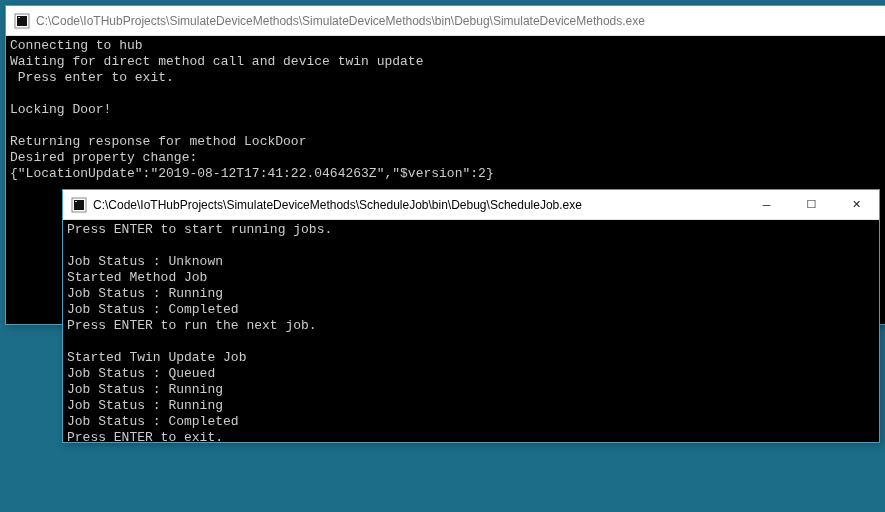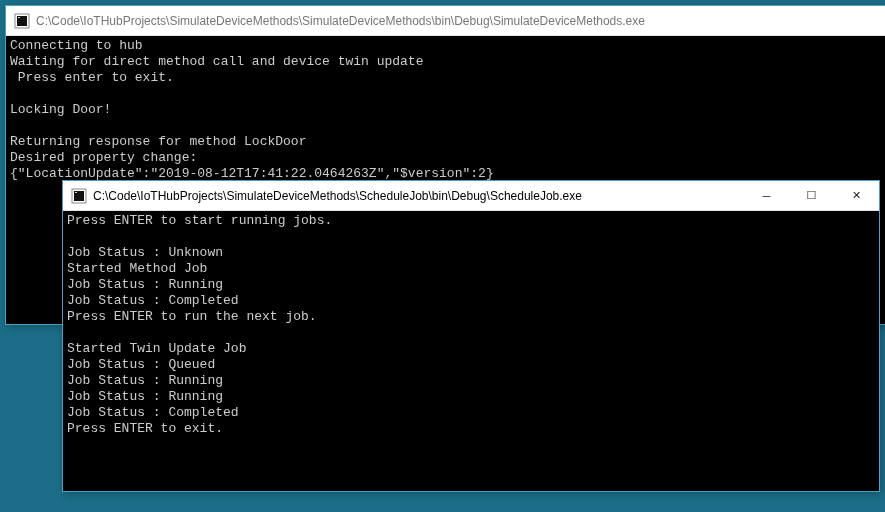--- a/index.html
+++ b/index.html
@@ -60,21 +60,21 @@
       font-size: 13px;
       line-height: 16px;
       padding: 2px 4px;
       white-space: pre;
       overflow: hidden;
       position: absolute;
       top: 30px; left: 0; right: 0; bottom: 0;
     }
     .window.inactive .titlebar .title { color: #777; }
     .win-back { top: 5px; left: 5px; width: 1078px; height: 320px; }
-    .win-front { top: 180px; left: 62px; width: 818px; height: 312px; }
+    .win-front { top: 189px; left: 62px; width: 818px; height: 254px; }
     .win-back .console-body { right: 16px; }
   </style>
 </head>
 <body>
 
 <div class="window win-back inactive">
   <div class="titlebar">
     <span class="app-icon">
       <svg viewBox="0 0 16 16" width="16" height="16">
         <rect x="1" y="1" width="14" height="14" fill="#fff" stroke="#888" stroke-width="1"></rect>

